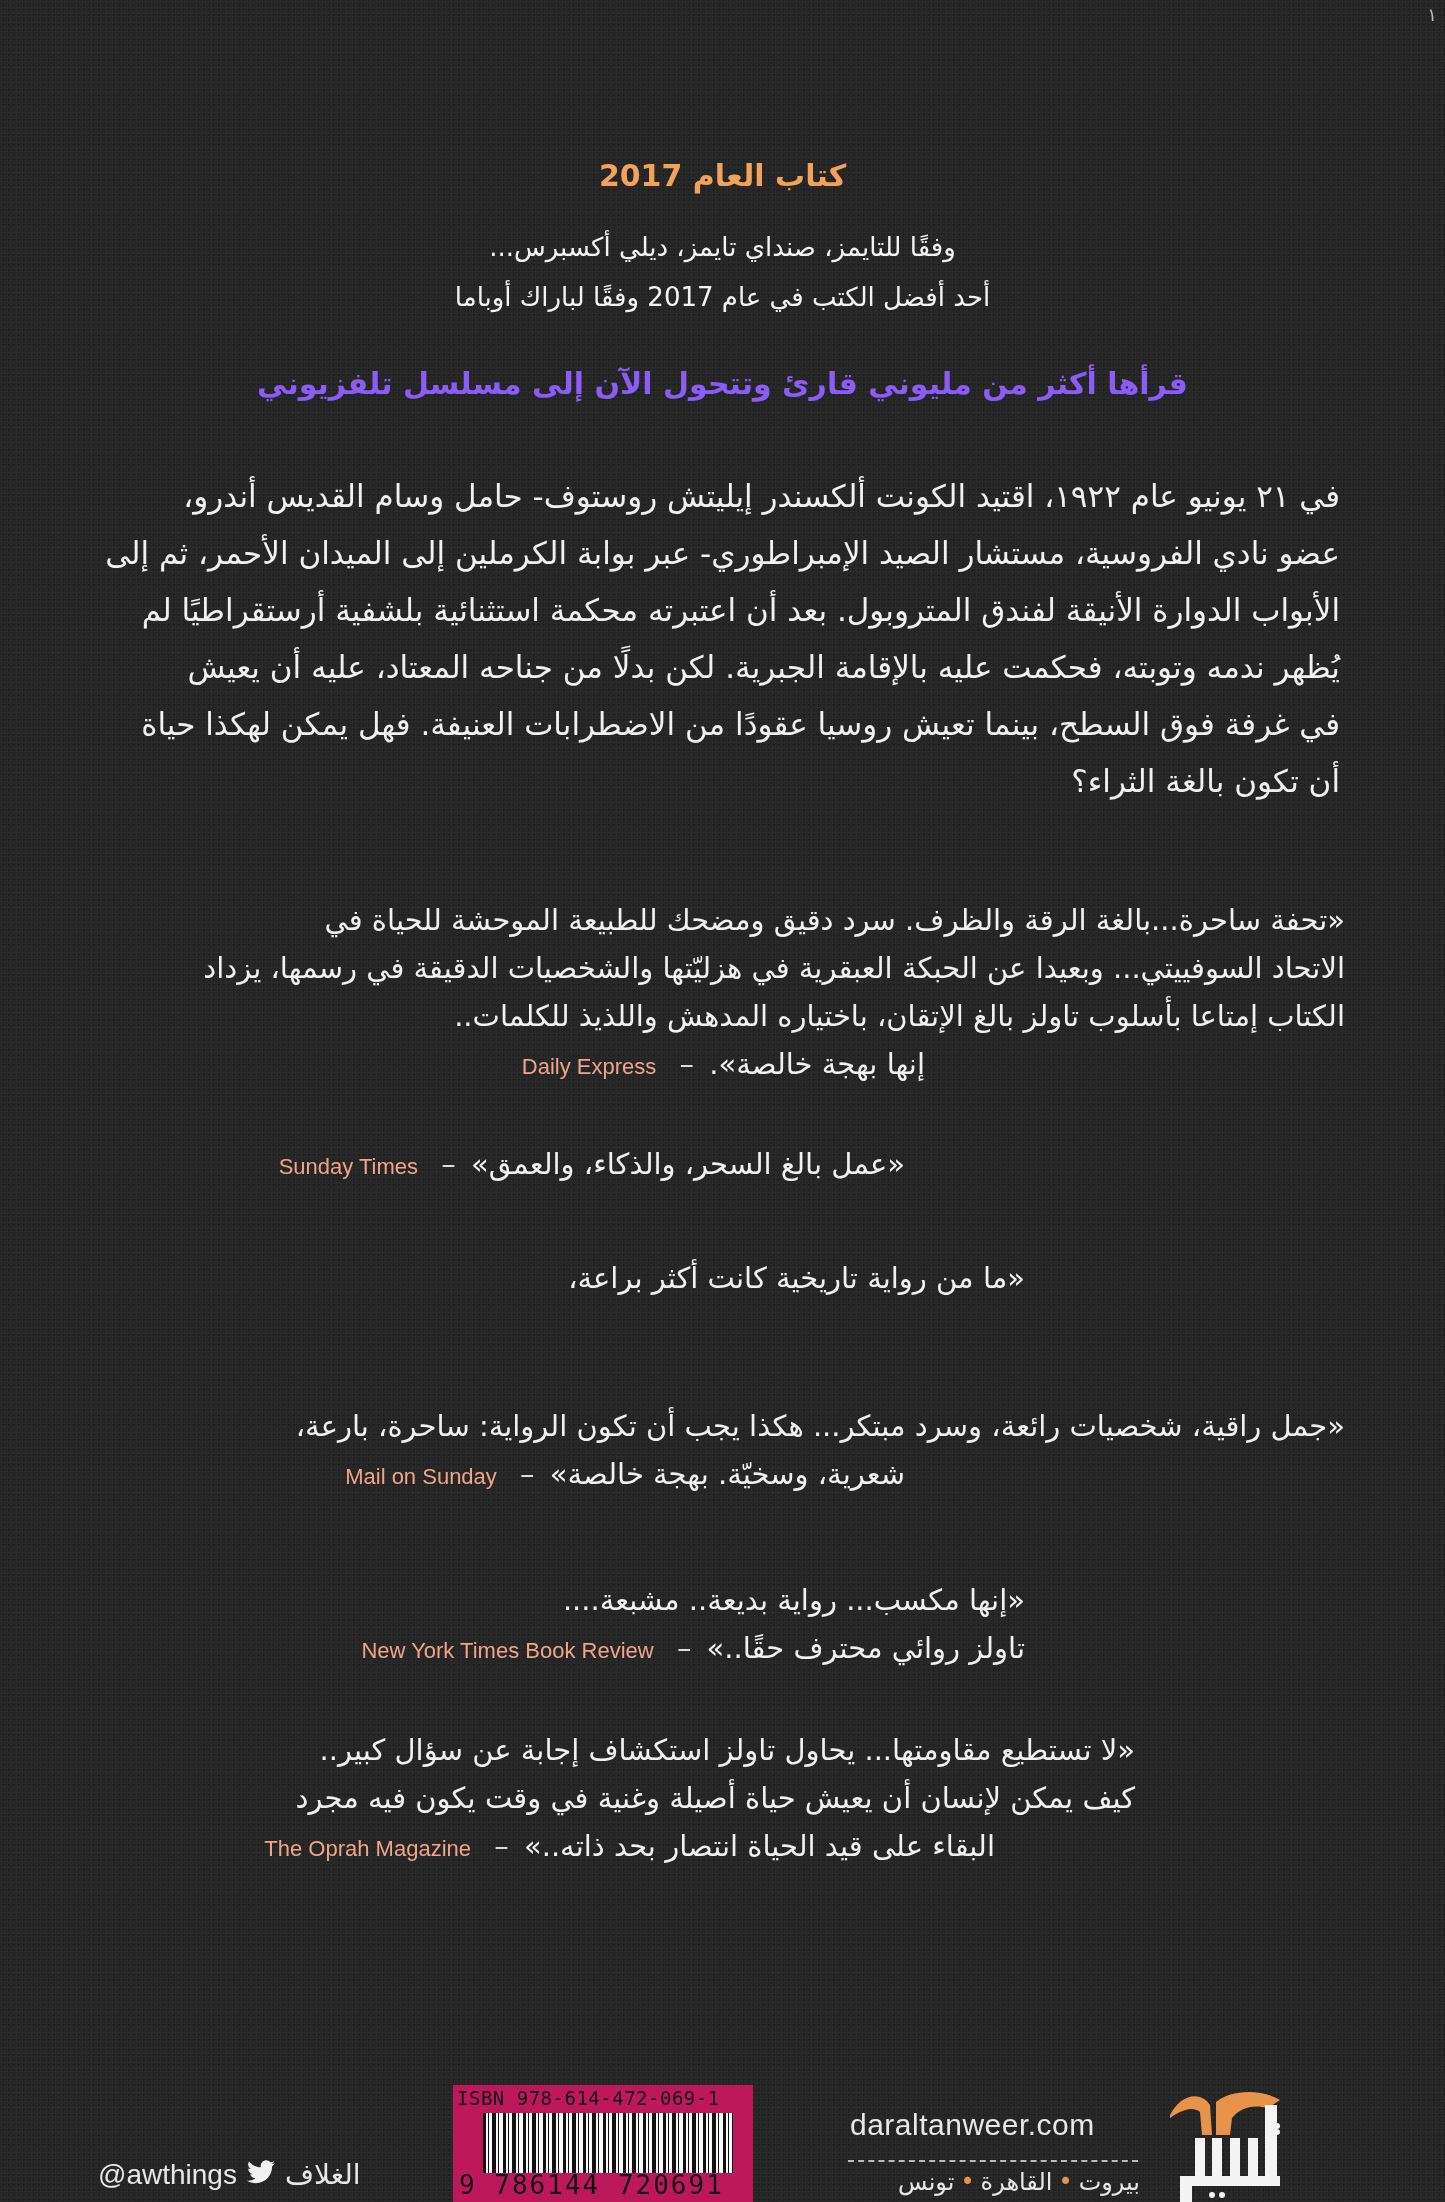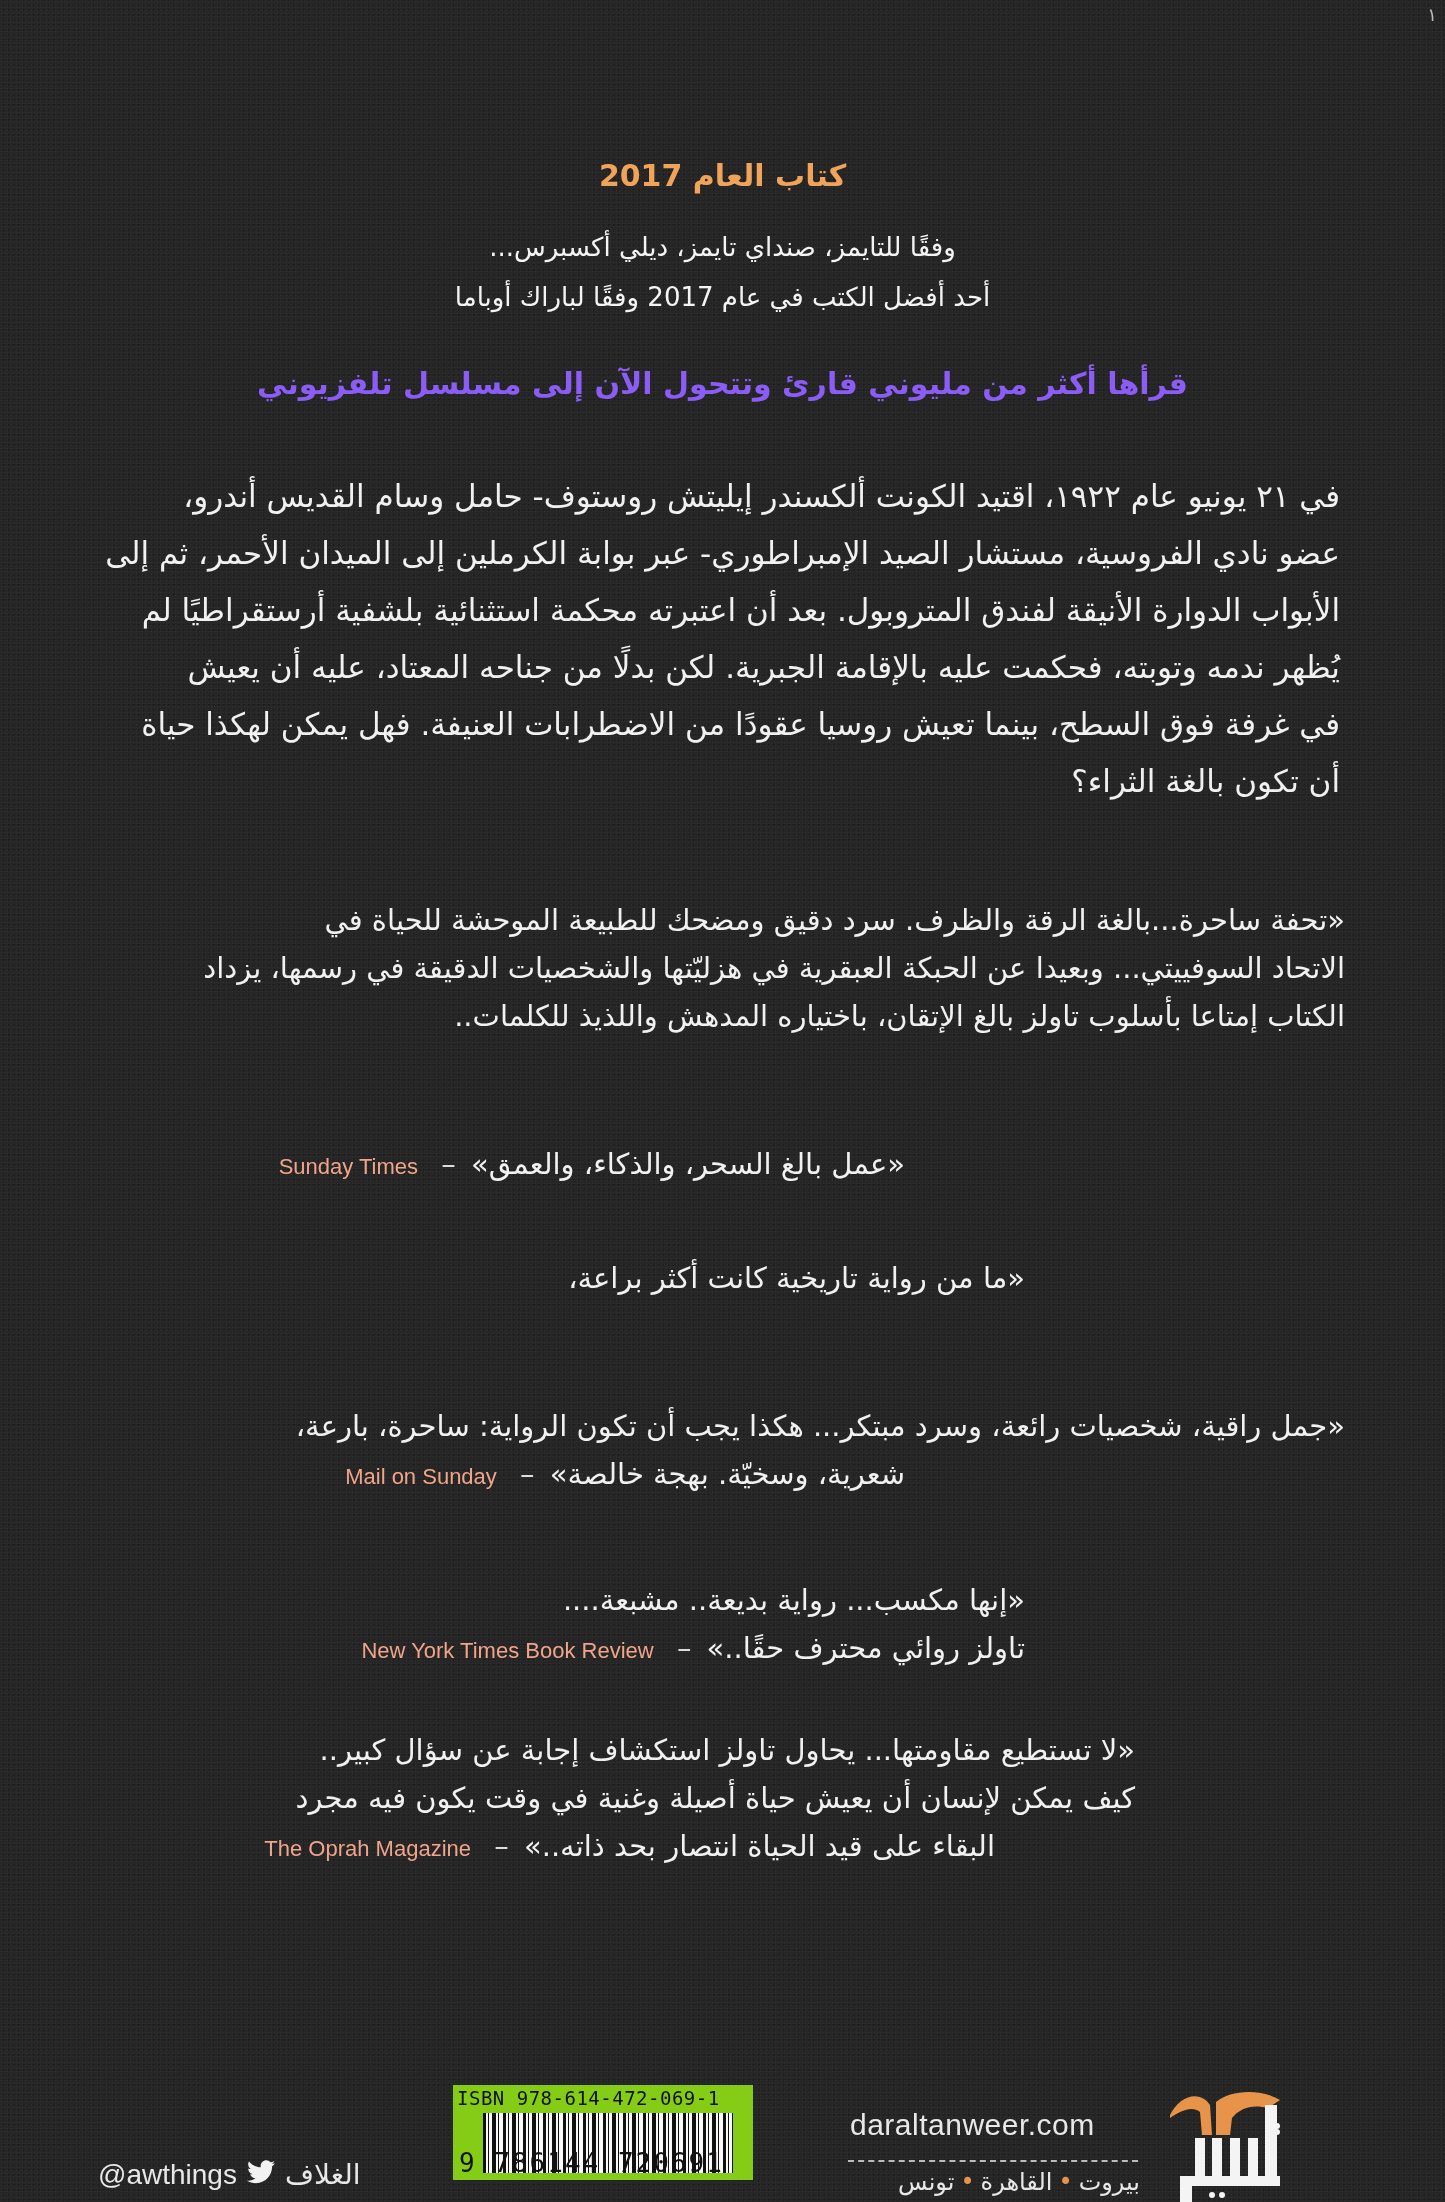--- a/index.html
+++ b/index.html
@@ -51,22 +51,22 @@
     }
     .quote .dash { color: #ddd; margin: 0 6px; }
     .q1 { top: 896px; right: 100px; }
     .q2 { top: 1140px; right: 100px; }
     .q3 { top: 1254px; right: 100px; }
     .q4 { top: 1402px; right: 100px; }
     .q5 { top: 1576px; right: 100px; }
     .q6 { top: 1726px; right: 100px; }
 
     .isbn-box {
-      position: absolute; left: 453px; top: 2085px; width: 300px; height: 95px;
-      background: #84cc16; color: #111;
+      position: absolute; left: 453px; top: 2085px; width: 300px; height: 117px;
+      background: #be185d; color: #111;
       font-family: "DejaVu Sans Mono", monospace;
     }
     .isbn-text {
       position: absolute; top: 2px; left: 4px; font-size: 19px; letter-spacing: 0.5px;
     }
     .barcode {
       position: absolute; top: 28px; left: 30px; width: 250px; height: 60px;
       background: repeating-linear-gradient(90deg,
         #111 0 3px, #fafafa 3px 5px, #111 5px 6px, #fafafa 6px 9px,
         #111 9px 13px, #fafafa 13px 15px, #111 15px 16px, #fafafa 16px 20px);
@@ -114,20 +114,25 @@
   <span class="line">الأبواب الدوارة الأنيقة لفندق المتروبول. بعد أن اعتبرته محكمة استثنائية بلشفية أرستقراطيًا لم</span>
   <span class="line">يُظهر ندمه وتوبته، فحكمت عليه بالإقامة الجبرية. لكن بدلًا من جناحه المعتاد، عليه أن يعيش</span>
   <span class="line">في غرفة فوق السطح، بينما تعيش روسيا عقودًا من الاضطرابات العنيفة. فهل يمكن لهكذا حياة</span>
   <span class="line">أن تكون بالغة الثراء؟</span>
 </div>
 
 <div class="quote q1">
   <span class="qline">«تحفة ساحرة...بالغة الرقة والظرف. سرد دقيق ومضحك للطبيعة الموحشة للحياة في</span>
   <span class="qline">الاتحاد السوفييتي... وبعيدا عن الحبكة العبقرية في هزليّتها والشخصيات الدقيقة في رسمها، يزداد</span>
   <span class="qline">الكتاب إمتاعا بأسلوب تاولز بالغ الإتقان، باختياره المدهش واللذيذ للكلمات..</span>
+  <span class="qline" style="padding-right:420px">
+    <span>إنها بهجة خالصة».</span>
+    <span class="dash">–</span>
+    <span class="src">Daily Express</span>
+  </span>
 </div>
 
 <div class="quote q2" style="right:540px">
   <span class="qline">
     <span>«عمل بالغ السحر، والذكاء، والعمق»</span>
     <span class="dash">–</span>
     <span class="src">Sunday Times</span>
   </span>
 </div>
 

